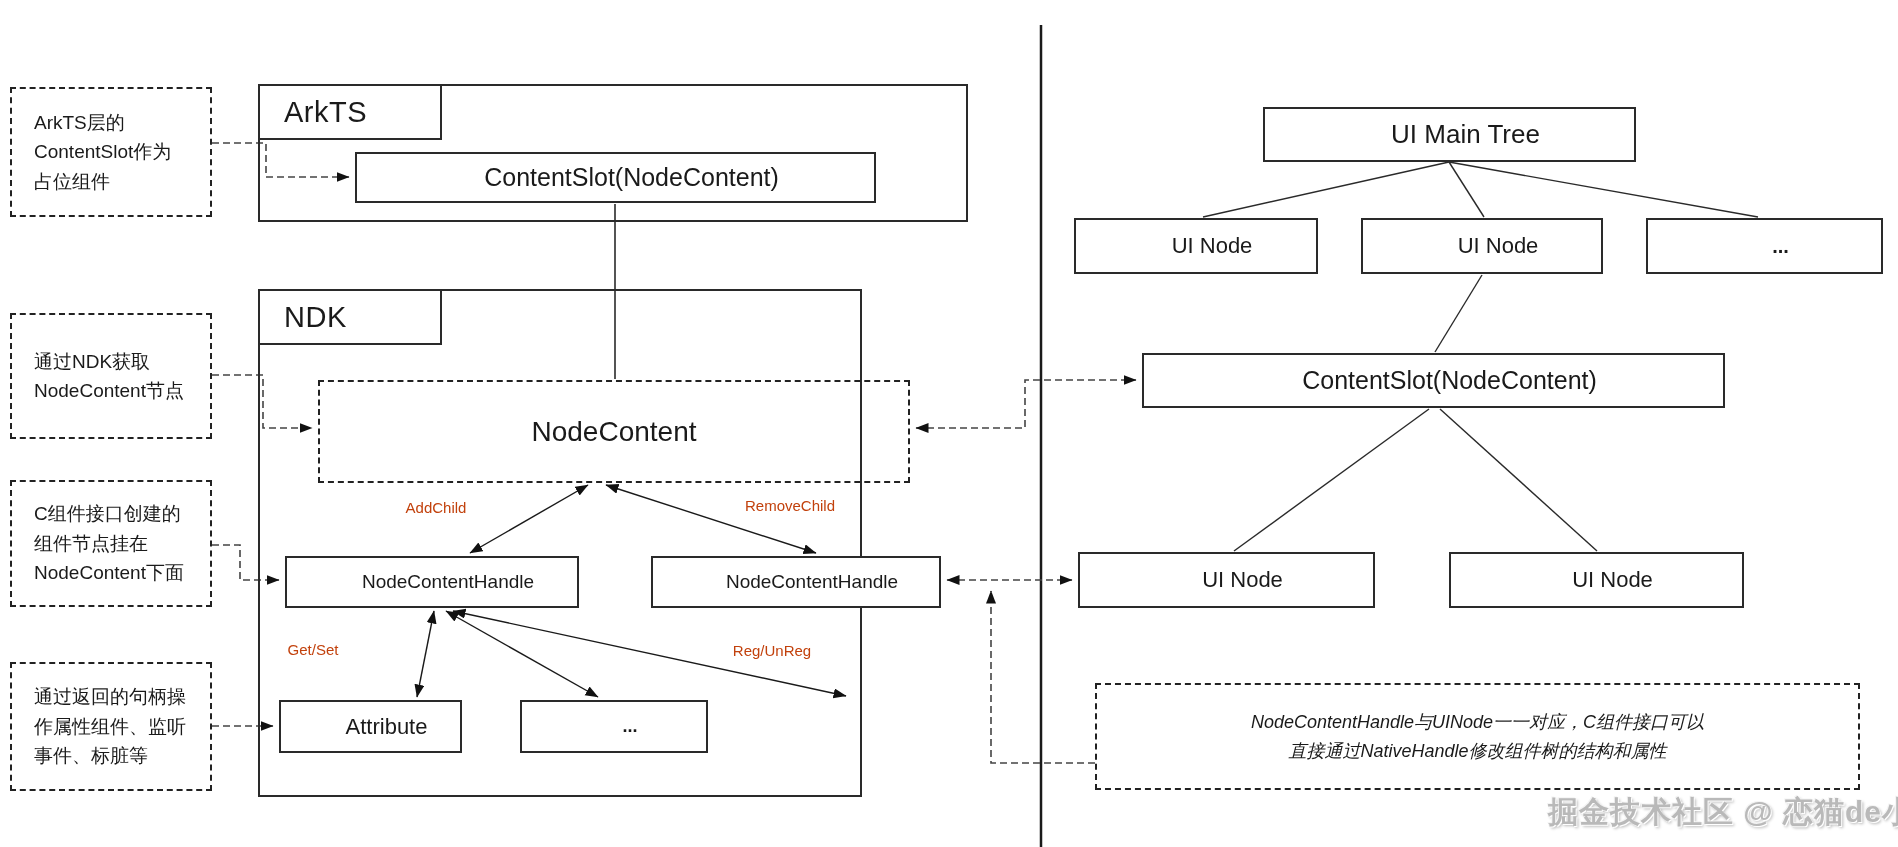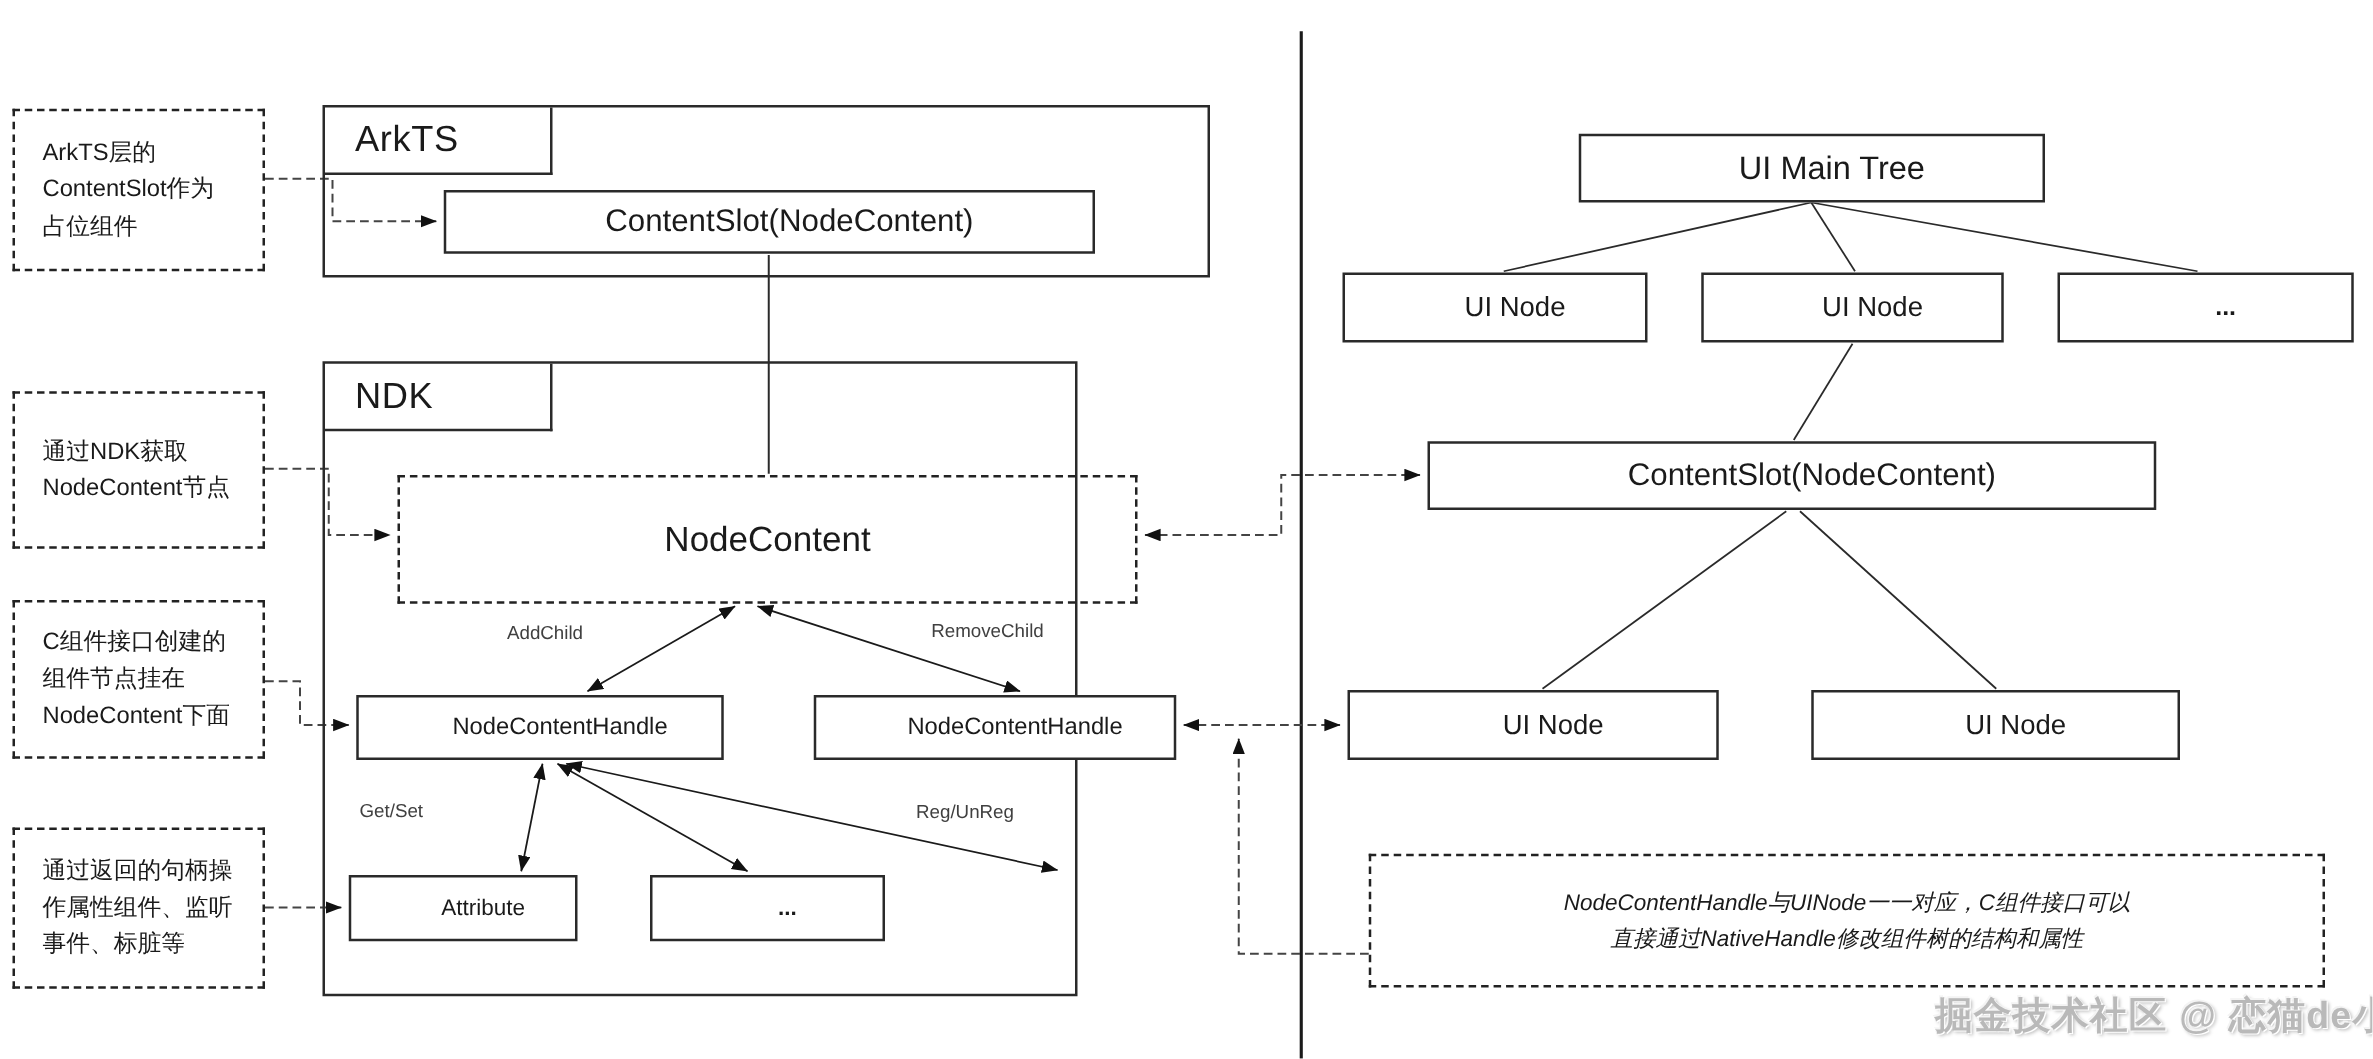--- a/index.html
+++ b/index.html
@@ -16,21 +16,21 @@
     border:2.5px dashed #222;background:transparent;
     display:flex;align-items:center;
   }
   .dashedbox.center{justify-content:center;text-align:center;}
   .container{border:2.5px solid #2a2a2a;background:transparent;}
   .tab{
     position:absolute;left:0;top:0;border-right:2px solid #2a2a2a;border-bottom:2px solid #2a2a2a;
     display:flex;align-items:center;padding-left:24px;font-size:29px;letter-spacing:.5px;
   }
   .notetext{font-size:19px;line-height:1.55;white-space:pre-line;padding-left:22px;}
-  .edgelabel{position:absolute;font-size:15px;color:#404040;transform:translate(-50%,-50%);white-space:nowrap;}
+  .edgelabel{position:absolute;font-size:15px;color:#c2410c;transform:translate(-50%,-50%);white-space:nowrap;}
   svg{position:absolute;left:0;top:0;}
   #watermark{
     position:absolute;left:1548px;top:792px;width:340px;text-align:right;
     font-size:30px;font-weight:bold;color:#b9b9b9;letter-spacing:1px;white-space:nowrap;
     text-shadow:1px 1px 0 #ffffff,-1px -1px 0 #f4f4f4,2px 2px 3px rgba(0,0,0,.28);
   }
 </style>
 </head>
 <body>
 
@@ -103,21 +103,21 @@
   </div>
   <div class="abs dashedbox center" style="left:318px;top:380px;width:592px;height:103px;font-size:28px;">
     <span>NodeContent</span>
   </div>
   <div class="abs box" style="left:285px;top:556px;width:294px;height:52px;font-size:19px;">
     <span>NodeContentHandle</span>
   </div>
   <div class="abs box" style="left:651px;top:556px;width:290px;height:52px;font-size:19px;">
     <span>NodeContentHandle</span>
   </div>
-  <div class="abs box" style="left:279px;top:700px;width:183px;height:53px;font-size:18px;">
+  <div class="abs box" style="left:279px;top:700px;width:183px;height:53px;font-size:22px;">
     <span>Attribute</span>
   </div>
   <div class="abs box" style="left:520px;top:700px;width:188px;height:53px;font-size:18px;font-weight:bold;">
     <span>...</span>
   </div>
 
   <div class="edgelabel" style="left:436px;top:507px;">AddChild</div>
   <div class="edgelabel" style="left:790px;top:505px;">RemoveChild</div>
   <div class="edgelabel" style="left:313px;top:649px;">Get/Set</div>
   <div class="edgelabel" style="left:772px;top:650px;">Reg/UnReg</div>

